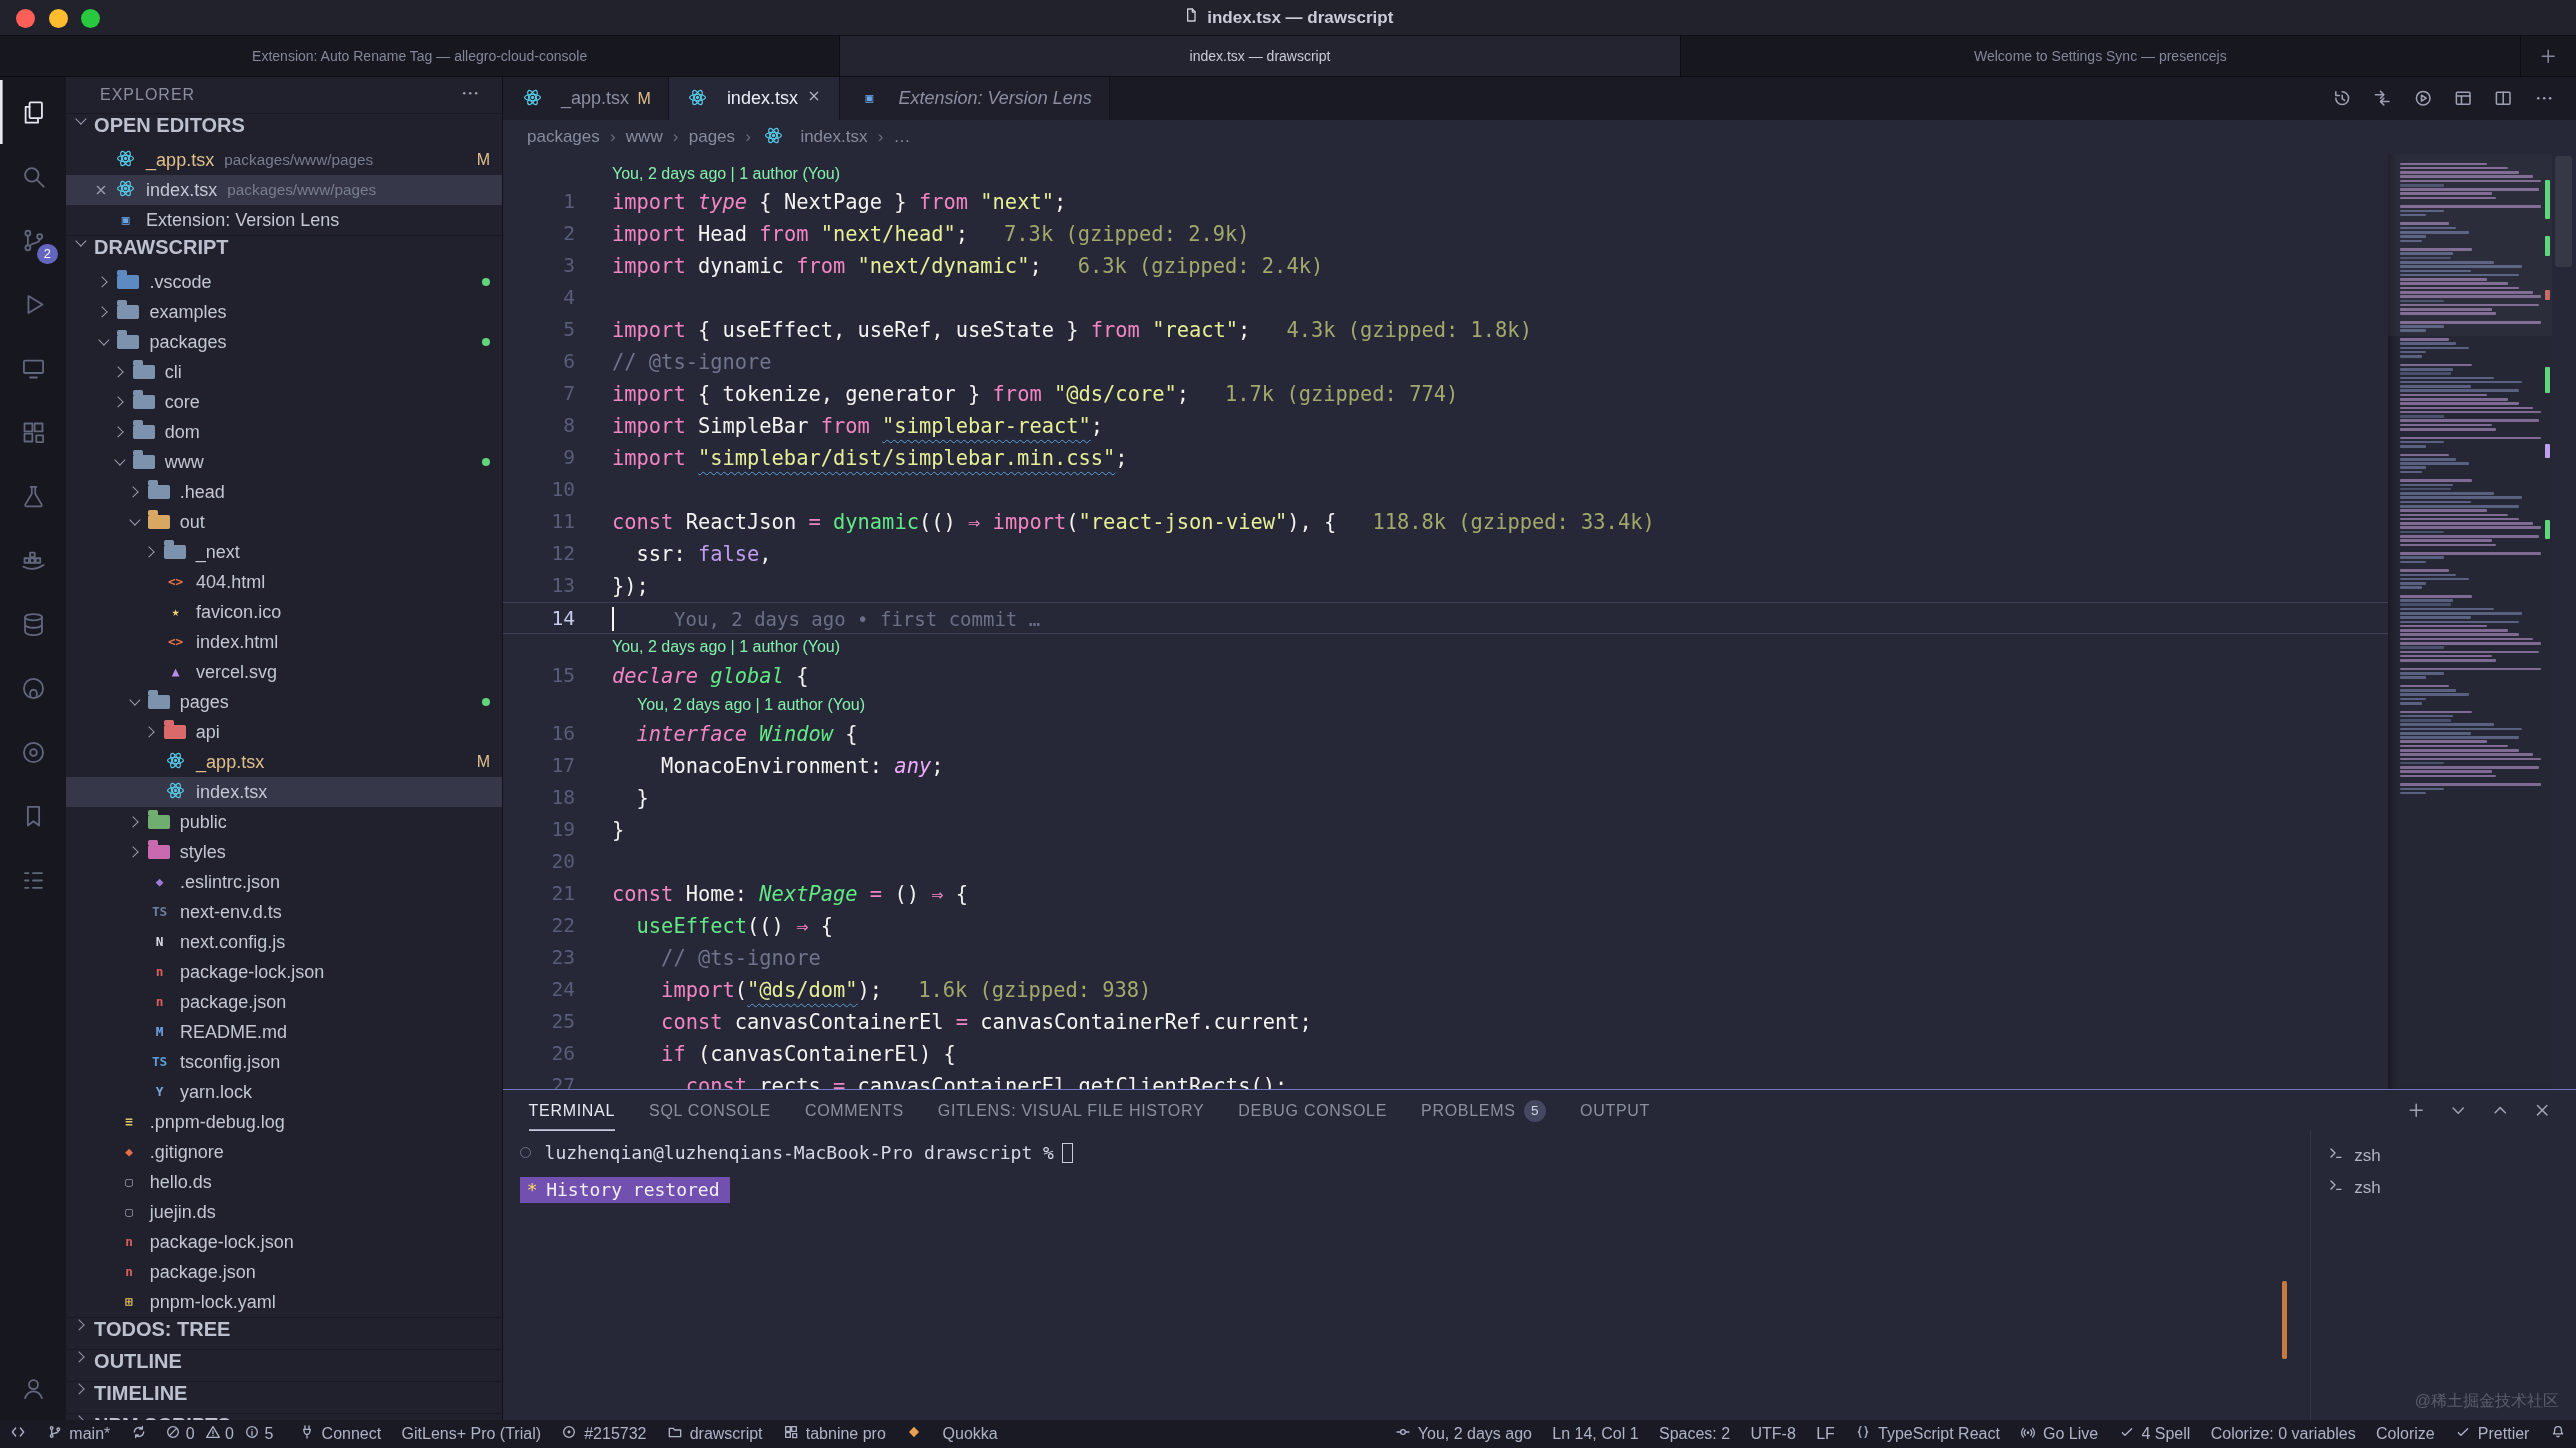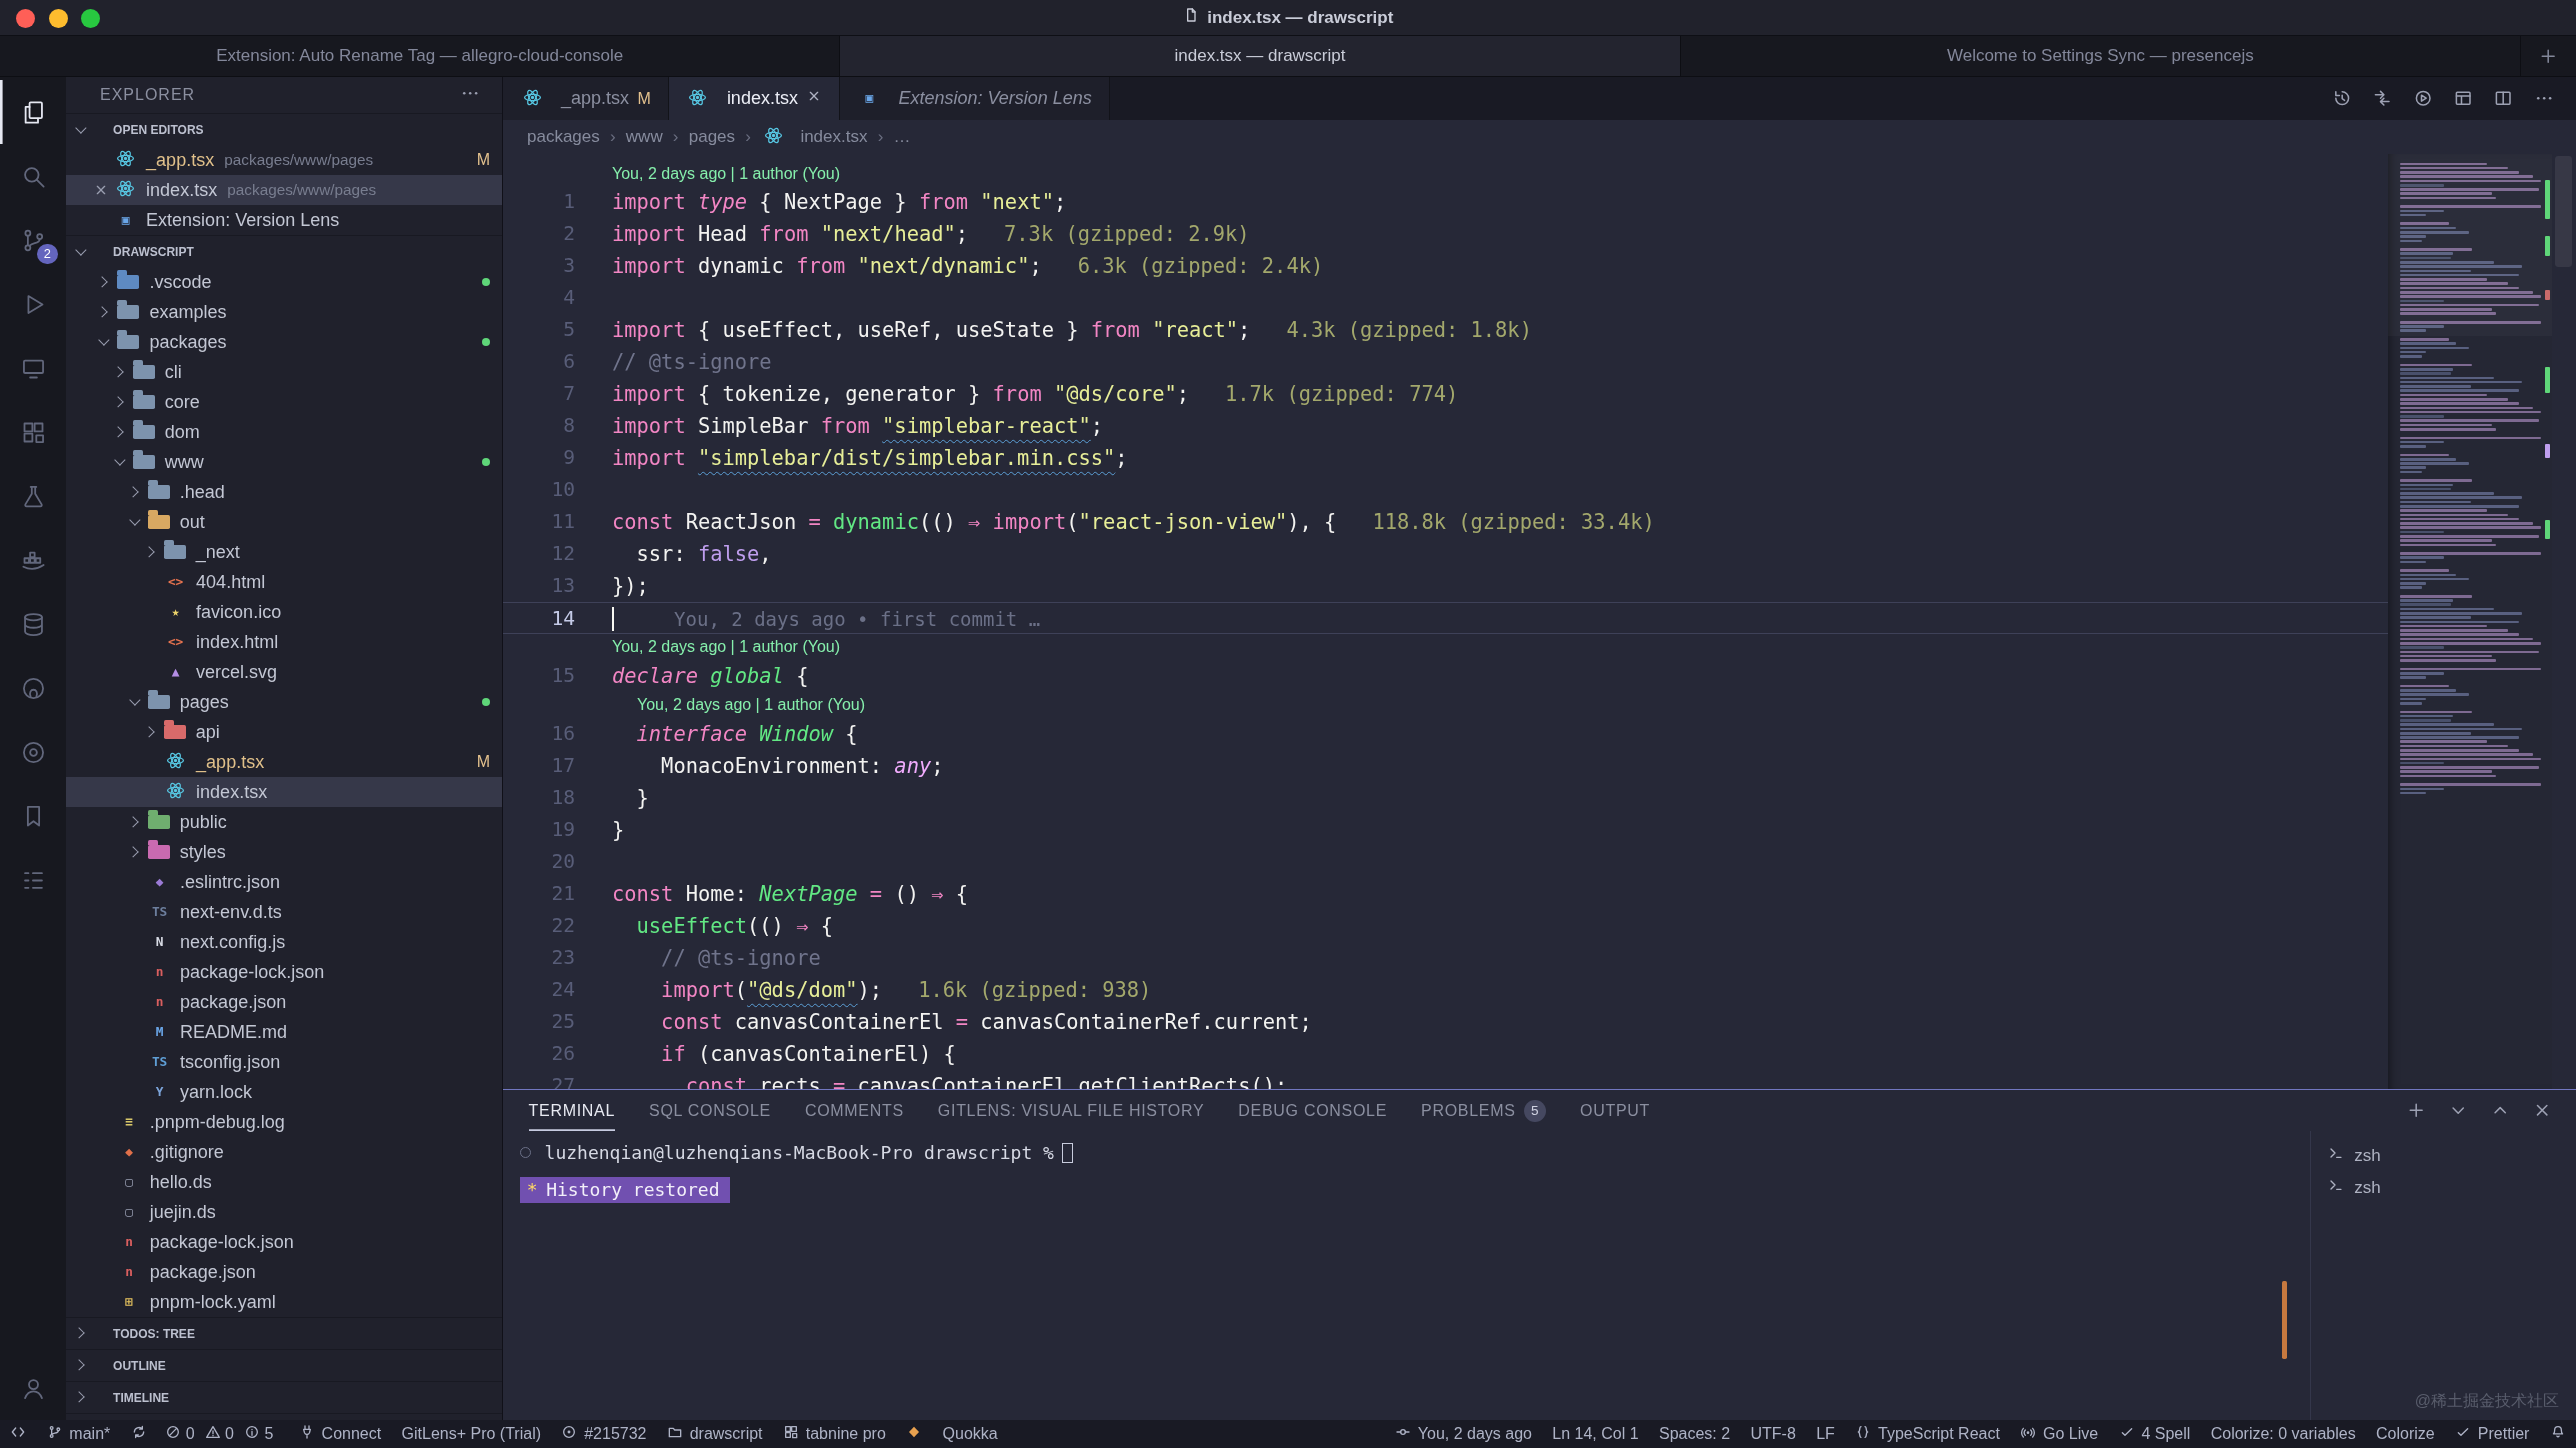--- a/index.html
+++ b/index.html
@@ -5,39 +5,39 @@
 *{margin:0;padding:0;box-sizing:border-box}
 html,body{width:2576px;height:1448px;overflow:hidden}
 body{background:#15161e;font-family:"Liberation Sans",sans-serif;color:#c3c7d4;position:relative}
 
 .titlebar{height:36px;background:#21222c;display:flex;align-items:center;position:relative;border-bottom:0.9px solid #0e0f15}
 .traffic{position:absolute;left:16px;top:8.5px;display:flex;gap:13.6px}
 .light{width:19px;height:19px;border-radius:50%}
 .light.r{background:#ff5f57}.light.y{background:#febc2e}.light.g{background:#28c840}
 .title-center{margin:0 auto;display:flex;gap:8.5px;align-items:center;font-size:17px;color:#c9ccd8;font-weight:700}
 .wintabs{height:41px;display:flex;background:#17181f;border-bottom:0.9px solid #0d0e13}
-.wintab{flex:1;display:flex;align-items:center;justify-content:center;font-size:17px;color:#83879a;border-right:0.9px solid #0d0e13;background:#17181f;overflow:hidden;white-space:nowrap}
+.wintab{flex:1;display:flex;align-items:center;justify-content:center;font-size:14px;color:#83879a;border-right:0.9px solid #0d0e13;background:#17181f;overflow:hidden;white-space:nowrap}
 .wintab.active{background:#23242f;color:#c9ccd8}
 .wintab-plus{width:55px;display:flex;align-items:center;justify-content:center;color:#83879a}
 
 .main{display:flex;height:1343px}
 svg.ic{width:27px;height:27px;fill:none;stroke:currentColor;stroke-width:1.6;stroke-linecap:round;stroke-linejoin:round}
 svg.ic-s{width:20.4px;height:20.4px;fill:none;stroke:currentColor;stroke-width:1.8;stroke-linecap:round;stroke-linejoin:round}
 svg.ic-t{width:16px;height:16px;fill:none;stroke:currentColor;stroke-width:2;stroke-linecap:round;stroke-linejoin:round}
 
 .activity{width:66px;background:#17181f;display:flex;flex-direction:column;padding-top:3.4px}
 .act-item{height:64px;display:flex;align-items:center;justify-content:center;color:#62677c;position:relative;cursor:pointer}
 .act-item.active{color:#e6e8f2;box-shadow:inset 2.6px 0 0 #e6e8f2}
 .act-badge{position:absolute;right:8.5px;bottom:8.5px;background:#6465be;color:#fff;font-size:12.8px;min-width:20.4px;height:20.4px;border-radius:10.2px;display:flex;align-items:center;justify-content:center}
 .act-spacer{flex:1}
 
 .sidebar{width:437px;background:#20212c;display:flex;flex-direction:column;border-right:0.9px solid #101018;overflow:hidden}
 .sb-title{height:36px;flex:none;display:flex;align-items:center;padding:0 22px 0 34px;font-size:16px;letter-spacing:1px;color:#8b8fa0}
 .sb-title .more{margin-left:auto;color:#9a9eb0}
-.sb-sec-h{height:32px;flex:none;display:flex;align-items:center;gap:25px;padding-left:8.5px;font-weight:700;font-size:12px;color:#bcc0cf;border-top:0.9px solid #181922}
+.sb-sec-h{height:32px;flex:none;display:flex;align-items:flex-start;gap:6px;padding-left:8.5px;font-weight:700;font-size:20px;color:#bcc0cf;border-top:0.9px solid #181922}
 .chev{width:13.6px;height:13.6px;display:inline-block;position:relative;flex:none}
 .chev::before{content:"";position:absolute;width:6.8px;height:6.8px;border-right:1.7px solid #9a9eb0;border-bottom:1.7px solid #9a9eb0;top:0.9px;left:2.6px;transform:rotate(45deg)}
 .chev.right::before{transform:rotate(-45deg);left:0.9px;top:2.6px}
 .row{height:30px;flex:none;display:flex;align-items:center;font-size:18px;color:#c3c7d4;padding-right:12px;cursor:pointer;white-space:nowrap;overflow:hidden}
 .row.selected{background:#363849}
 .row .slot{width:25.6px;flex:none;display:flex;align-items:center;justify-content:center;color:#9a9eb0}
 .row .desc{color:#787d8f;font-size:15.3px;margin-left:10.2px;overflow:hidden;text-overflow:ellipsis}
 .row .grow{flex:1}
 .row .mbadge{color:#e2c08d;font-size:16px;margin-left:6.8px}
 .row .gdot{width:8.5px;height:8.5px;border-radius:50%;background:#5fd679;margin-left:6.8px;flex:none}

